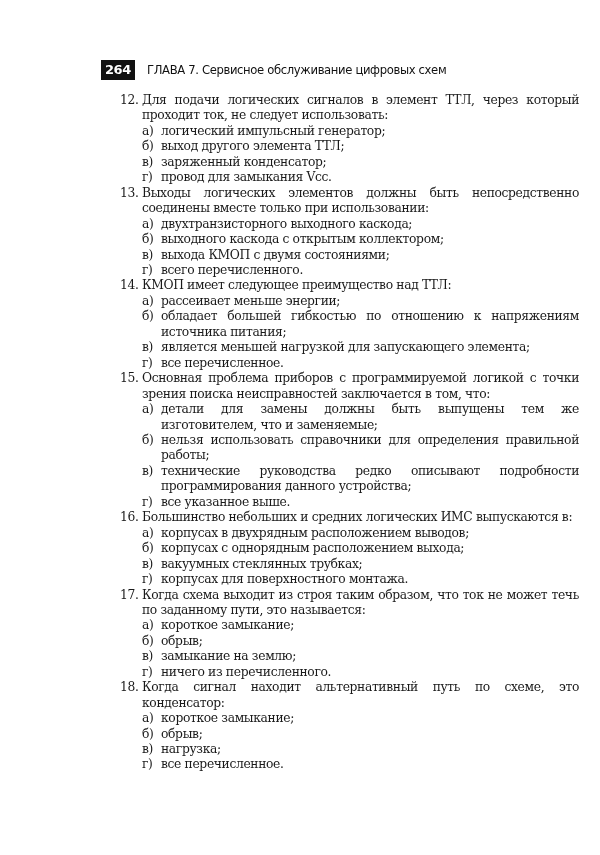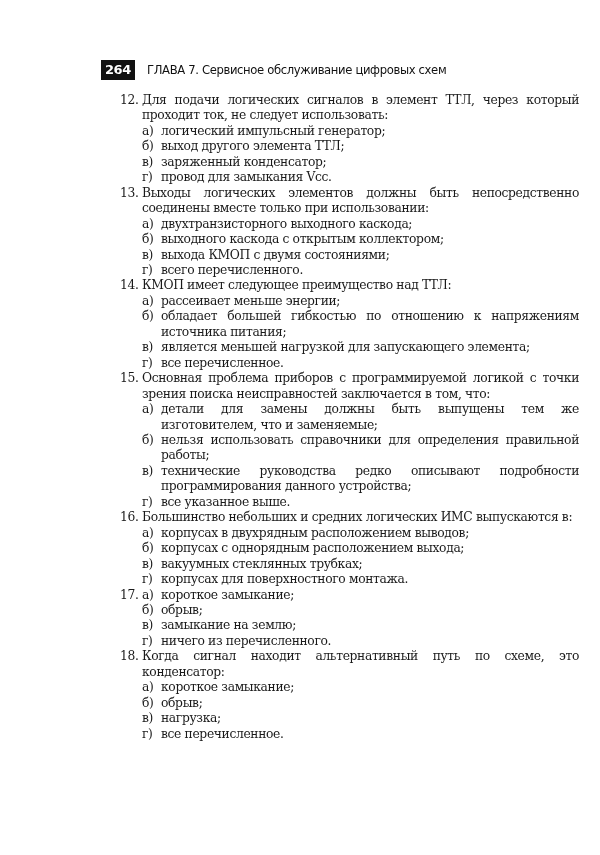--- a/index.html
+++ b/index.html
@@ -78,20 +78,21 @@
       <div class="opts">
         <div class="opt"><span class="opt-letter">а)</span><span>корпусах в двухрядным расположением выводов;</span></div>
         <div class="opt"><span class="opt-letter">б)</span><span>корпусах с однорядным расположением выхода;</span></div>
         <div class="opt"><span class="opt-letter">в)</span><span>вакуумных стеклянных трубках;</span></div>
         <div class="opt"><span class="opt-letter">г)</span><span>корпусах для поверхностного монтажа.</span></div>
       </div>
     </div>
 
     <div class="q">
       <span class="q-num">17.</span>
+      <div class="q-text">Когда схема выходит из строя таким образом, что ток не может течь по заданному пути, это называется:</div>
       <div class="opts">
         <div class="opt"><span class="opt-letter">а)</span><span>короткое замыкание;</span></div>
         <div class="opt"><span class="opt-letter">б)</span><span>обрыв;</span></div>
         <div class="opt"><span class="opt-letter">в)</span><span>замыкание на землю;</span></div>
         <div class="opt"><span class="opt-letter">г)</span><span>ничего из перечисленного.</span></div>
       </div>
     </div>
 
     <div class="q">
       <span class="q-num">18.</span>

